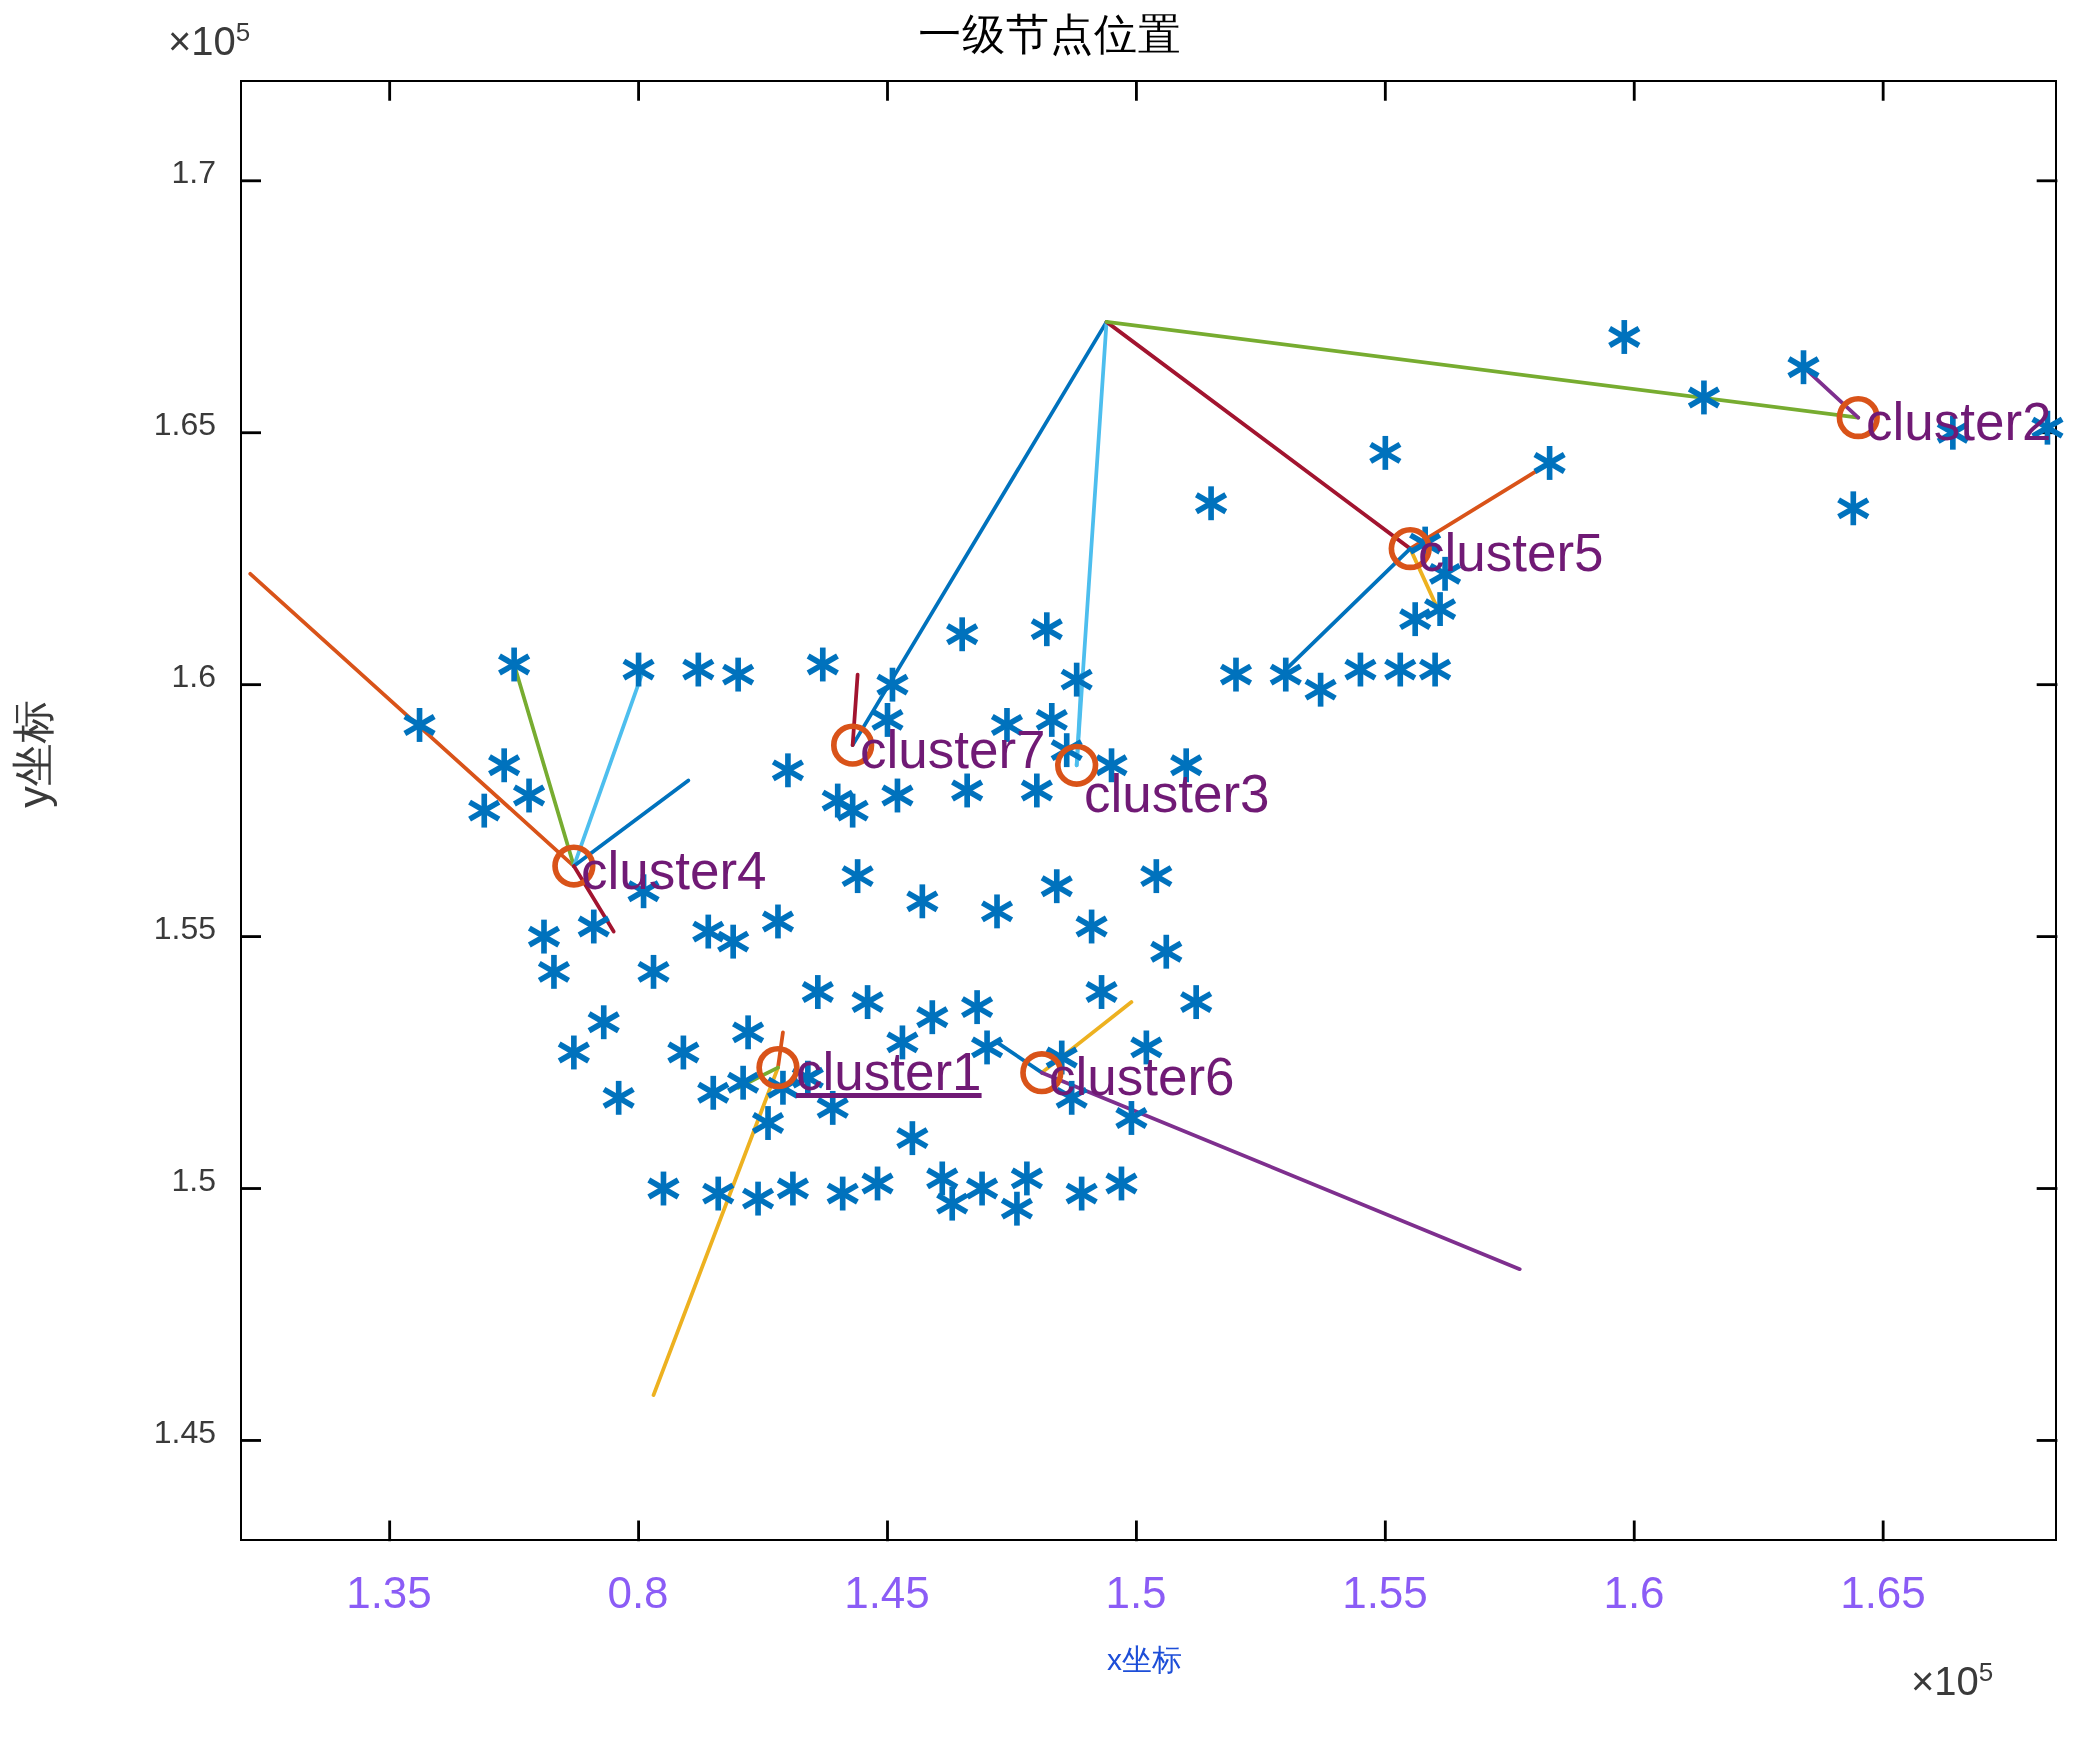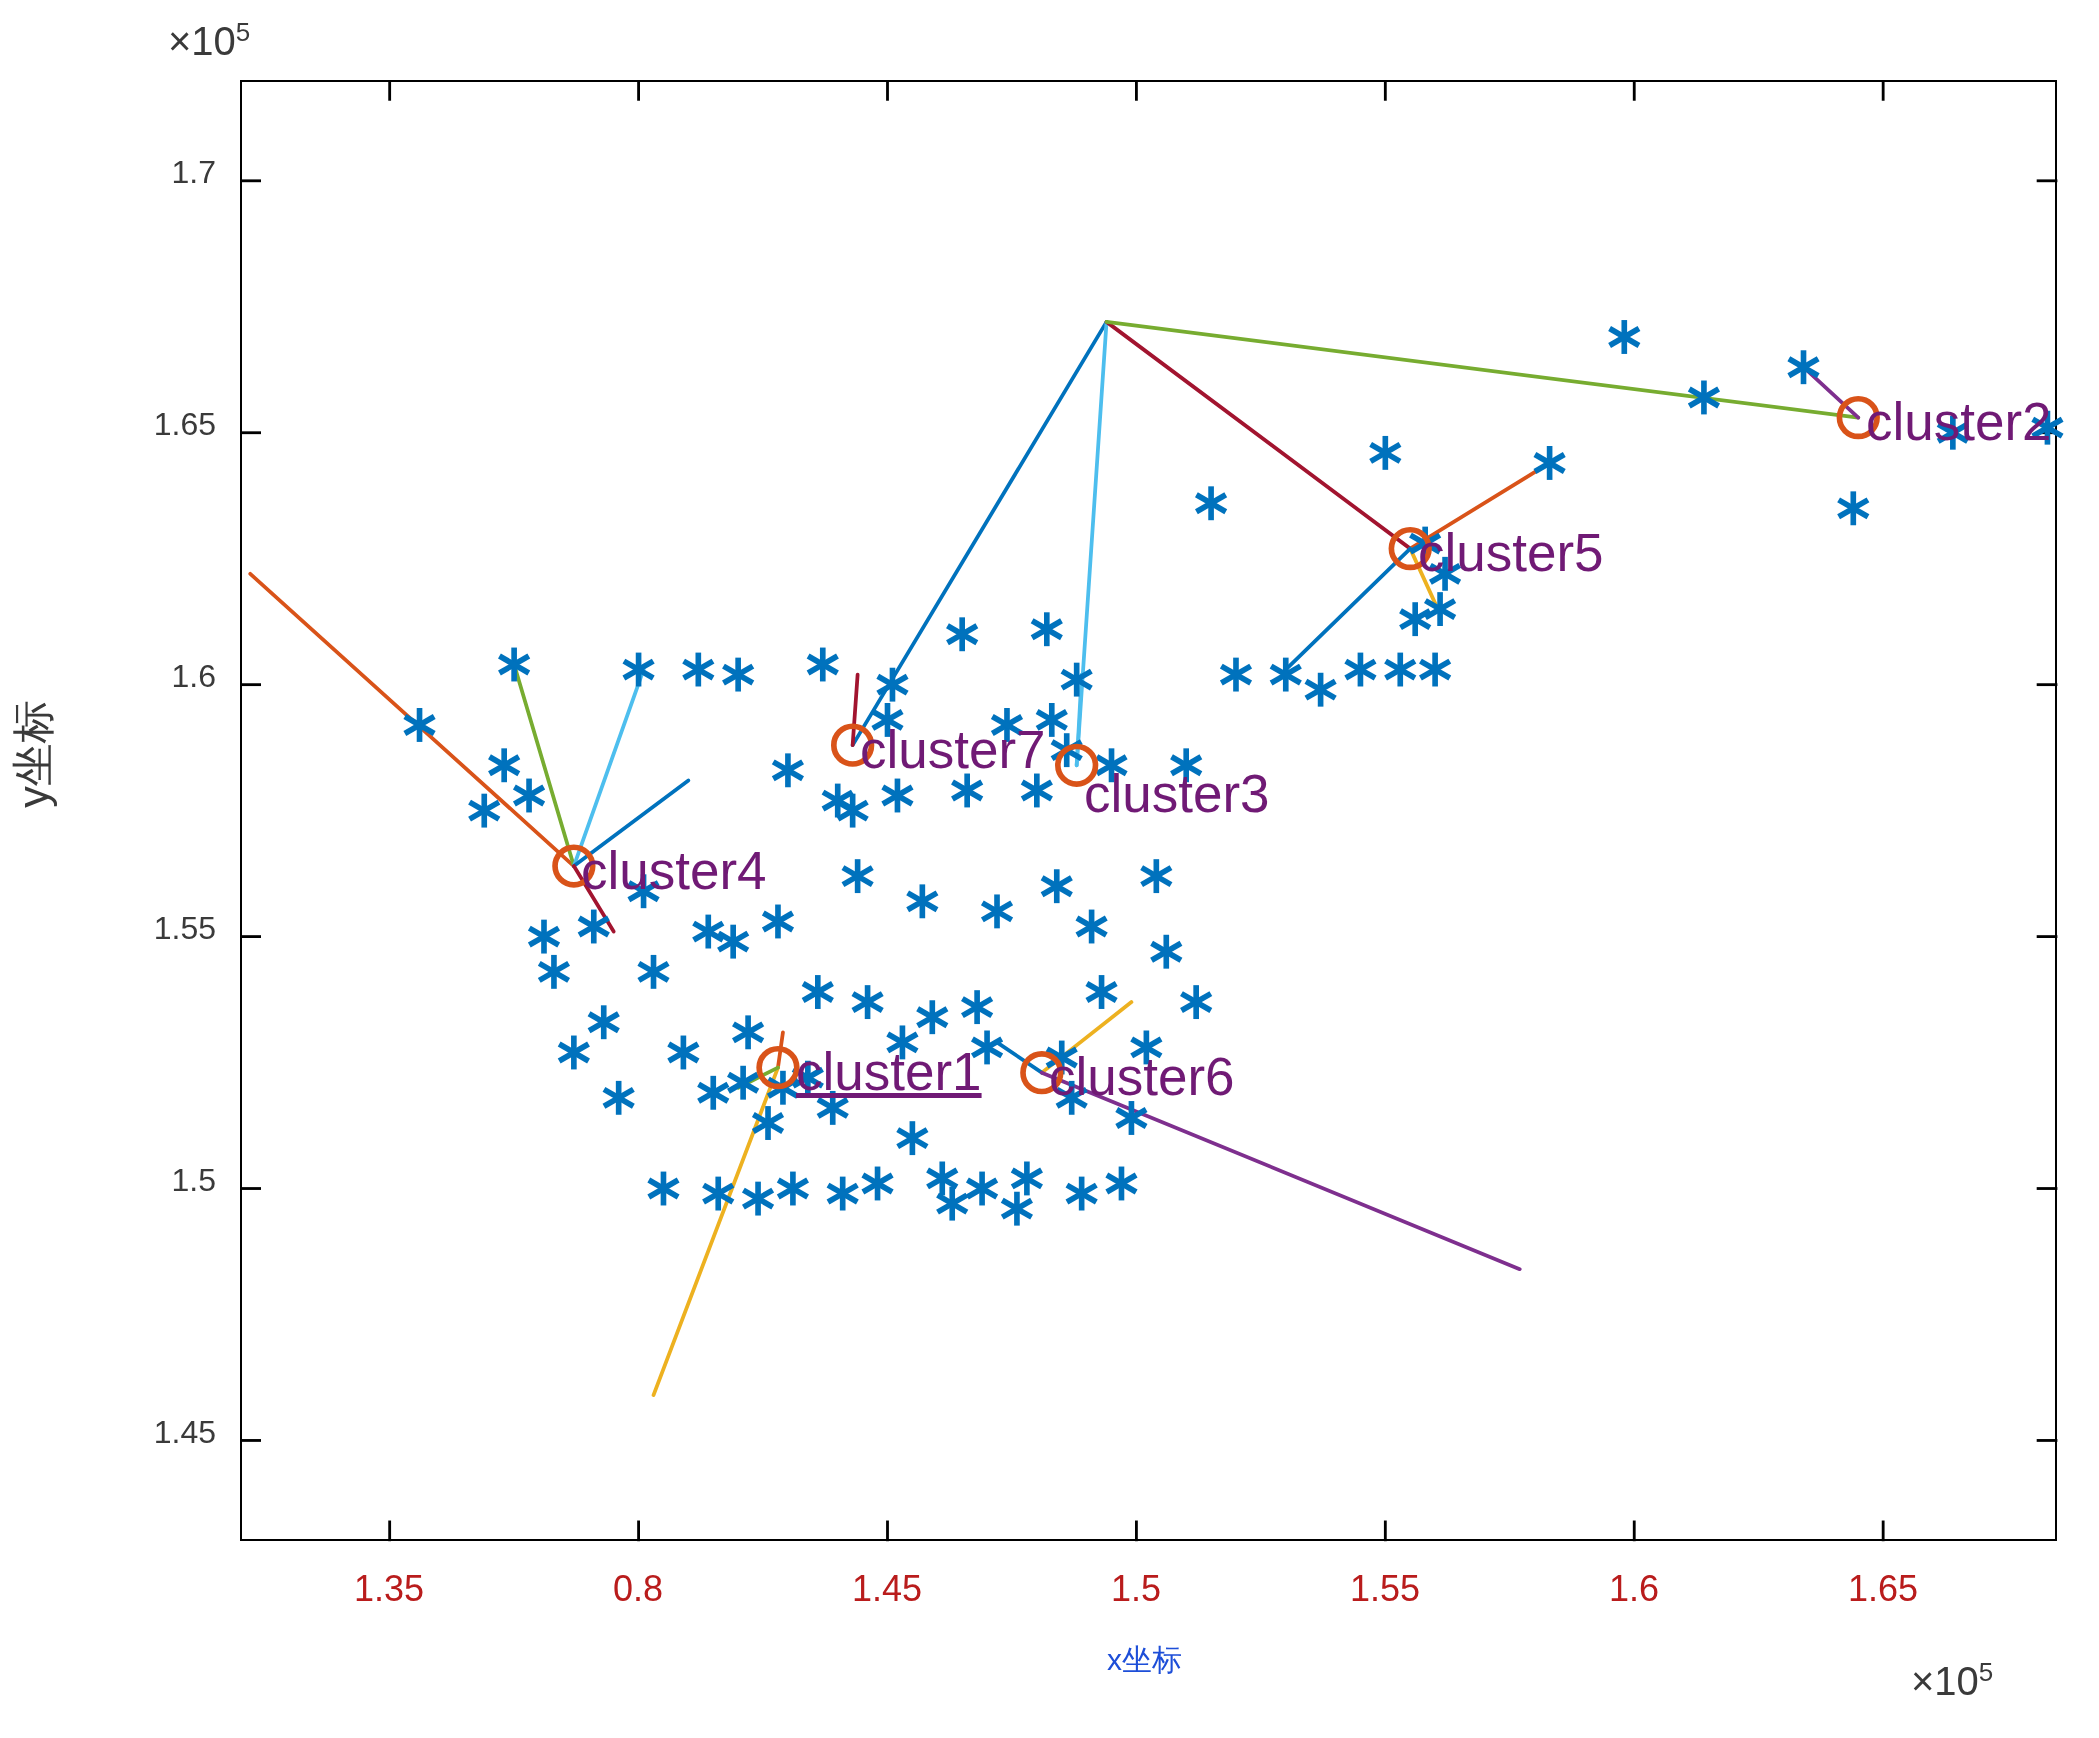--- a/index.html
+++ b/index.html
@@ -2,33 +2,34 @@
 <html style="font-size:15px"><head>
 <meta charset="utf-8">
 <style>
   html,body{margin:0;padding:0;background:#fff;}
   body{width:2100px;height:1738px;overflow:hidden;font-family:"Liberation Sans",sans-serif;}
   #fig{position:relative;width:2100px;height:1738px;background:#ffffff;}
   #title{position:absolute;left:0;top:5.6px;width:2100px;text-align:center;font-size:43px;color:#000;letter-spacing:0.9px;}
   #plotbox{position:absolute;left:240px;top:80px;width:1817px;height:1461px;border:2.8px solid #000;box-sizing:border-box;}
   #svgwrap{position:absolute;left:0;top:0;width:2100px;height:1738px;pointer-events:none;}
   .ytick{position:absolute;text-align:right;width:141px;font-size:32px;color:#3a3a3a;}
-  .xtick{position:absolute;text-align:center;width:188px;font-size:36px;color:#b91c1c;}
+  .xtick{position:absolute;text-align:center;width:188px;font-size:44px;color:#8b5cf6;}
   #ylabel{position:absolute;left:-89px;top:725px;width:245px;text-align:center;font-size:43px;color:#3a3a3a;transform:rotate(-90deg);transform-origin:center center;}
   #xlabel{position:absolute;left:956px;top:1640px;width:377px;text-align:center;font-size:30px;color:#1d4ed8;}
   #yexp{position:absolute;left:168px;top:17px;font-size:40px;color:#3a3a3a;}
   #xexp{position:absolute;left:1911px;top:1657px;font-size:40px;color:#3a3a3a;}
   .sup{font-size:26px;vertical-align:super;}
   .clab{position:absolute;font-size:53px;color:#701a75;white-space:nowrap;}
 </style>
 </head>
 <body>
 
 <div id="fig">
 
+  <div id="title">一级节点位置</div>
 
   <div id="yexp">
     <span>×10</span><span class="sup">5</span>
   </div>
 
   <div id="xexp">
     <span>×10</span><span class="sup">5</span>
   </div>
 
   <div id="ylabel">y坐标</div>

